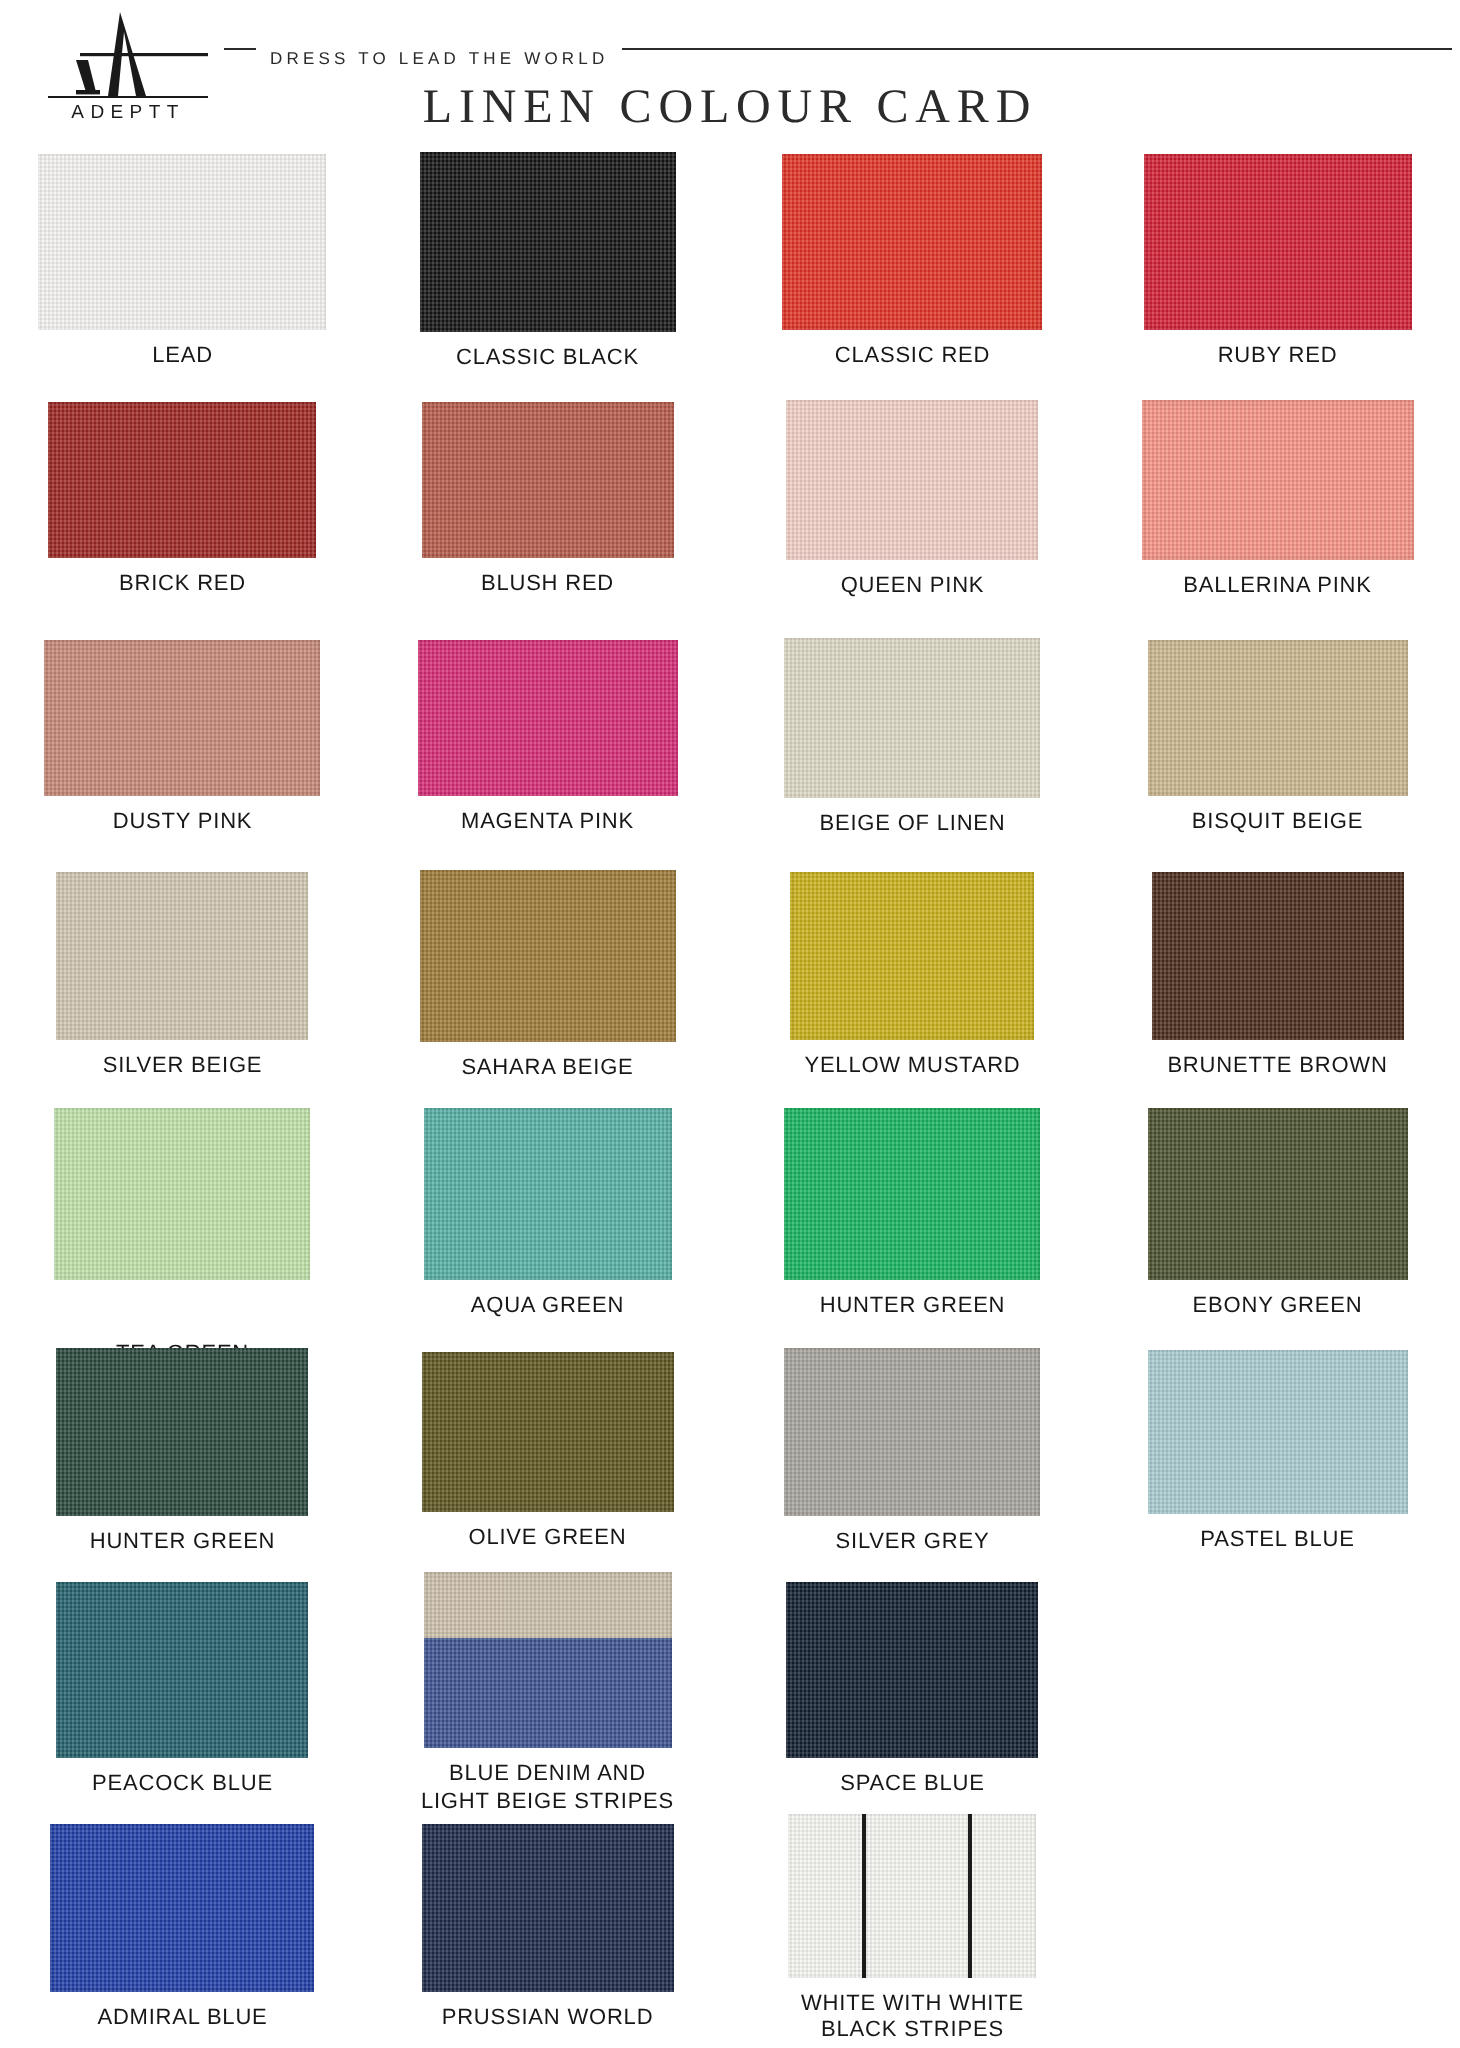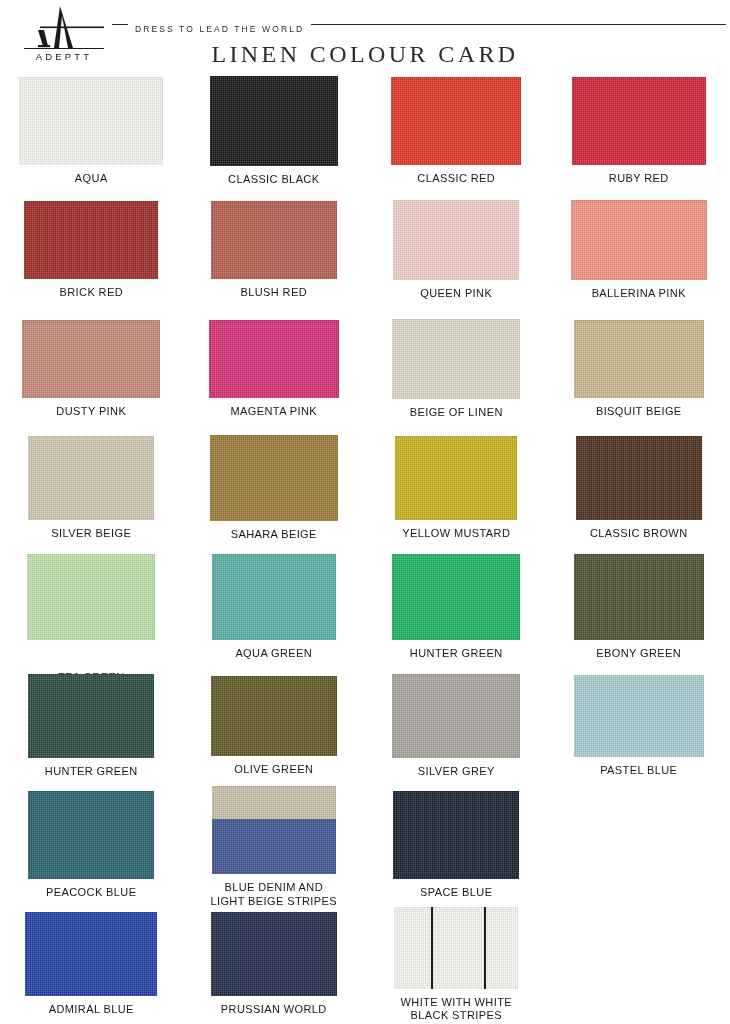--- a/index.html
+++ b/index.html
@@ -205,21 +205,21 @@
 
   <div class="card-title">LINEN COLOUR CARD</div>
 </div>
 
 <div class="grid" id="swatch-grid">
     <div class="row" style="height: 119px; align-items: flex-start;">
       <div class="cell" style="justify-content: flex-start; padding-top: 5px;">
         <div class="swatch-wrap">
           <div class="swatch light-sw" style="width: 144px; height: 88px; background: rgb(244, 243, 240);"></div>
         </div>
-        <div class="label">AQUA</div>
+        <div class="label">LEAD</div>
       </div>
       <div class="cell" style="justify-content: flex-start; padding-top: 4px;">
         <div class="swatch-wrap">
           <div class="swatch" style="width: 128px; height: 90px; background: rgb(20, 20, 20);"></div>
         </div>
         <div class="label">CLASSIC BLACK</div>
       </div>
       <div class="cell" style="justify-content: flex-start; padding-top: 5px;">
         <div class="swatch-wrap">
           <div class="swatch" style="width: 130px; height: 88px; background: rgb(224, 49, 35);"></div>
@@ -301,21 +301,21 @@
       <div class="cell" style="justify-content: flex-start; padding-top: 7px;">
         <div class="swatch-wrap">
           <div class="swatch" style="width: 122px; height: 84px; background: rgb(201, 176, 25);"></div>
         </div>
         <div class="label">YELLOW MUSTARD</div>
       </div>
       <div class="cell" style="justify-content: flex-start; padding-top: 7px;">
         <div class="swatch-wrap">
           <div class="swatch" style="width: 126px; height: 84px; background: rgb(74, 44, 28);"></div>
         </div>
-        <div class="label">CLASSIC BROWN</div>
+        <div class="label">BRUNETTE BROWN</div>
       </div>
     </div>
     <div class="row" style="height: 119px; align-items: flex-start;">
       <div class="cell" style="justify-content: flex-start; padding-top: 6px; gap: 24px;">
         <div class="swatch-wrap">
           <div class="swatch light-sw" style="width: 128px; height: 86px; background: rgb(190, 224, 168);"></div>
         </div>
         <div class="label">TEA GREEN</div>
       </div>
       <div class="cell" style="justify-content: flex-start; padding-top: 6px;">

